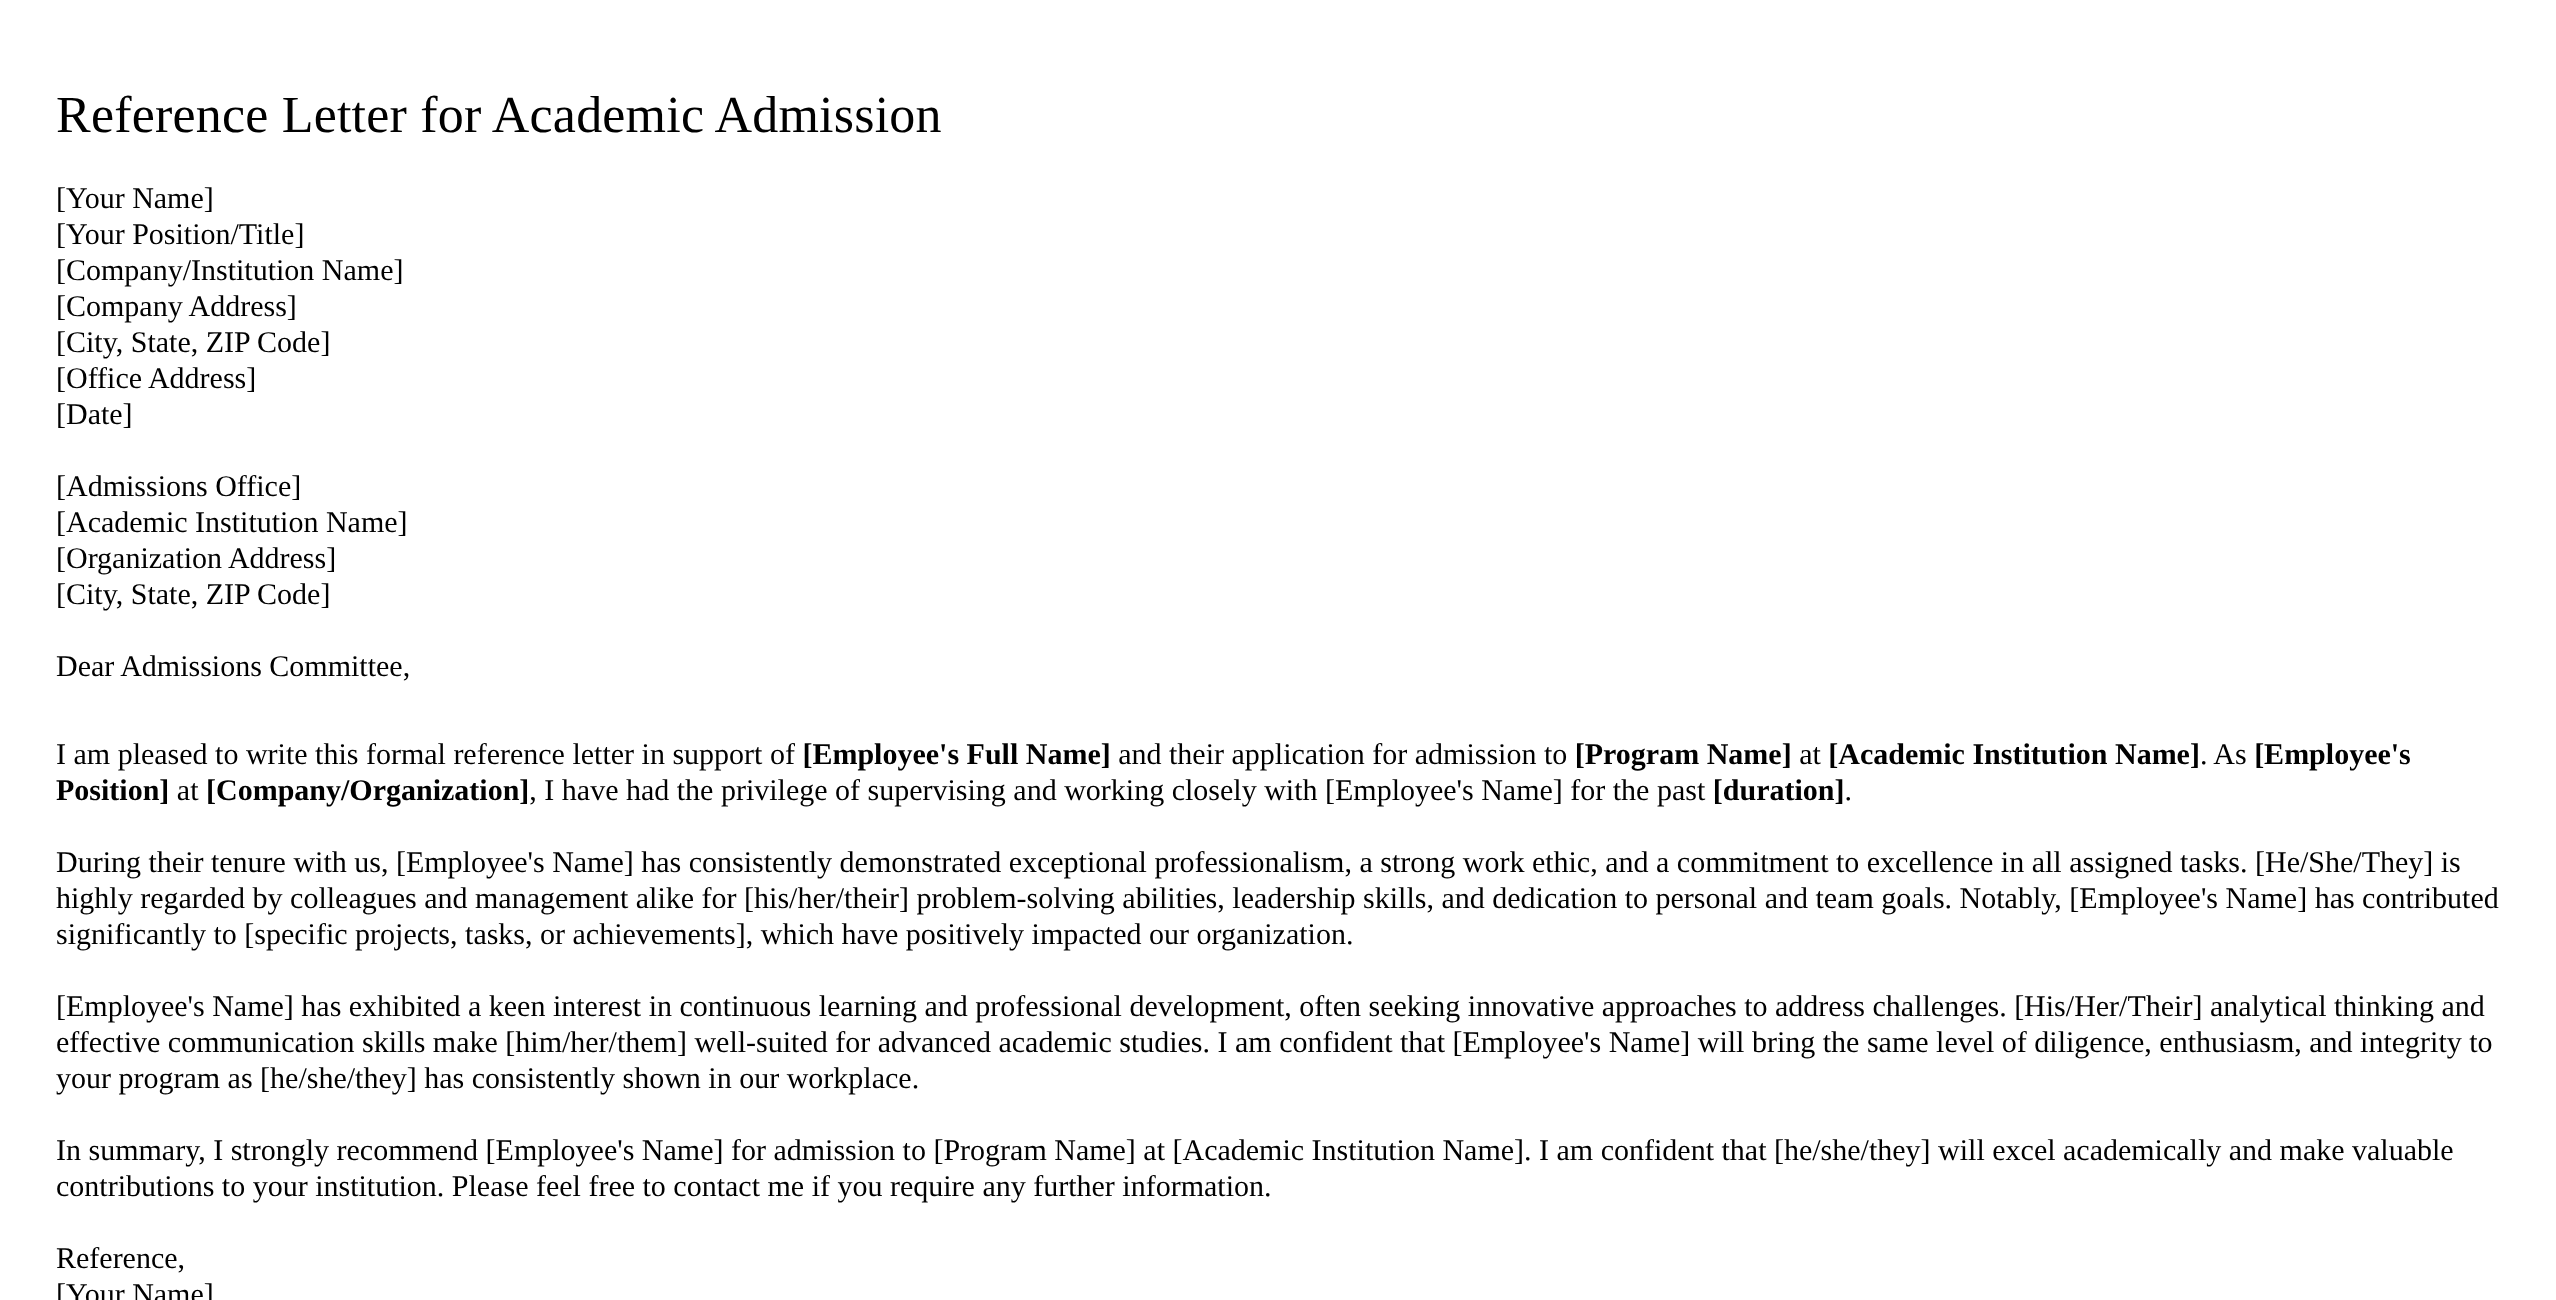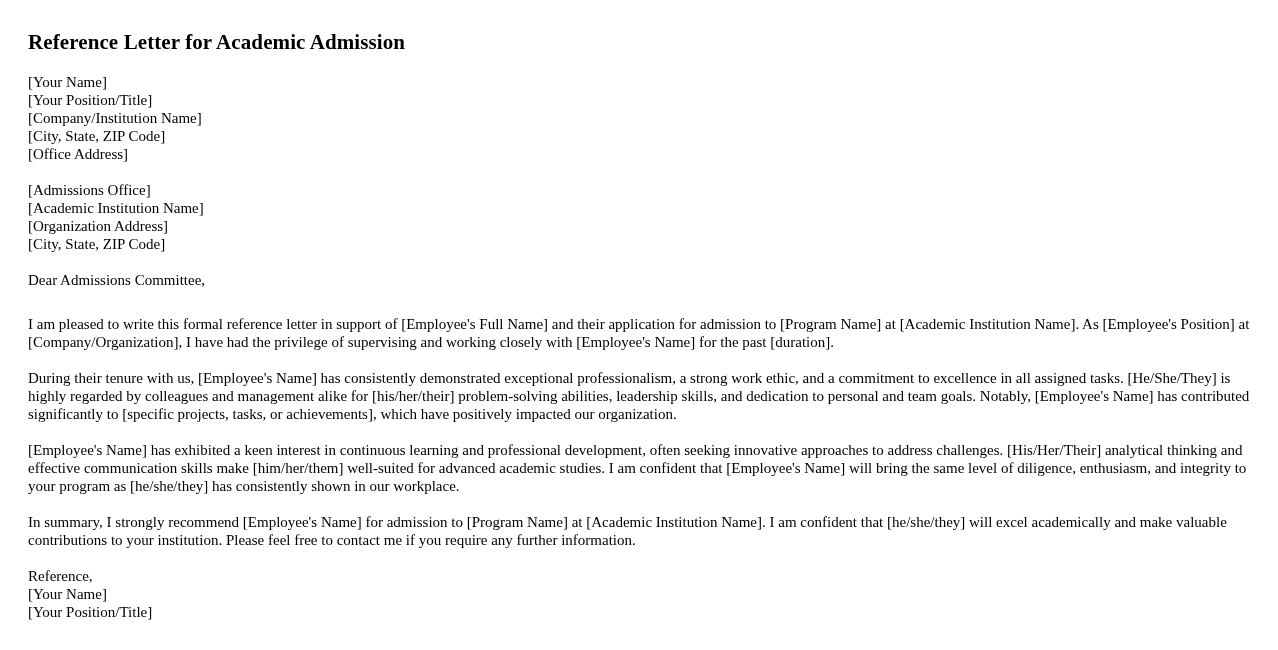--- a/index.html
+++ b/index.html
@@ -13,23 +13,23 @@
     overflow: hidden;
     font-family: "Liberation Serif", "DejaVu Serif", serif;
     color: #000000;
   }
   .page {
     padding: 26px 28px 0 28px;
     box-sizing: border-box;
     width: 1278px;
   }
   h1.doc-title {
-    font-size: 21px;
-    font-weight: bold;
-    margin: 4px 0 18px 0;
+    font-size: 26px;
+    font-weight: normal;
+    margin: 16px 0 18px 0;
     letter-spacing: 0.1px;
     line-height: 1.2;
   }
   .block {
     font-size: 15px;
     line-height: 18px;
     margin: 0 0 18px 0;
   }
   .block .line {
     white-space: pre-wrap;
@@ -38,40 +38,42 @@
     font-size: 15px;
     line-height: 18px;
     margin: 0 0 18px 0;
     text-align: left;
   }
   .salutation {
     font-size: 15px;
     line-height: 18px;
     margin: 0 0 26px 0;
   }
-  b, strong { font-weight: normal; }
+  b, strong { font-weight: bold; }
   .sig-block {
     font-size: 15px;
     line-height: 18px;
     margin: 0;
   }
 </style>
 </head>
 <body>
 
 <div class="page">
 
   <h1 class="doc-title">Reference Letter for Academic Admission</h1>
 
   <div class="block">
     <div class="line">[Your Name]</div>
     <div class="line">[Your Position/Title]</div>
     <div class="line">[Company/Institution Name]</div>
+    <div class="line">[Company Address]</div>
     <div class="line">[City, State, ZIP Code]</div>
     <div class="line">[Office Address]</div>
+    <div class="line">[Date]</div>
   </div>
 
   <div class="block">
     <div class="line">[Admissions Office]</div>
     <div class="line">[Academic Institution Name]</div>
     <div class="line">[Organization Address]</div>
     <div class="line">[City, State, ZIP Code]</div>
   </div>
 
   <div class="salutation">Dear Admissions Committee,</div>

